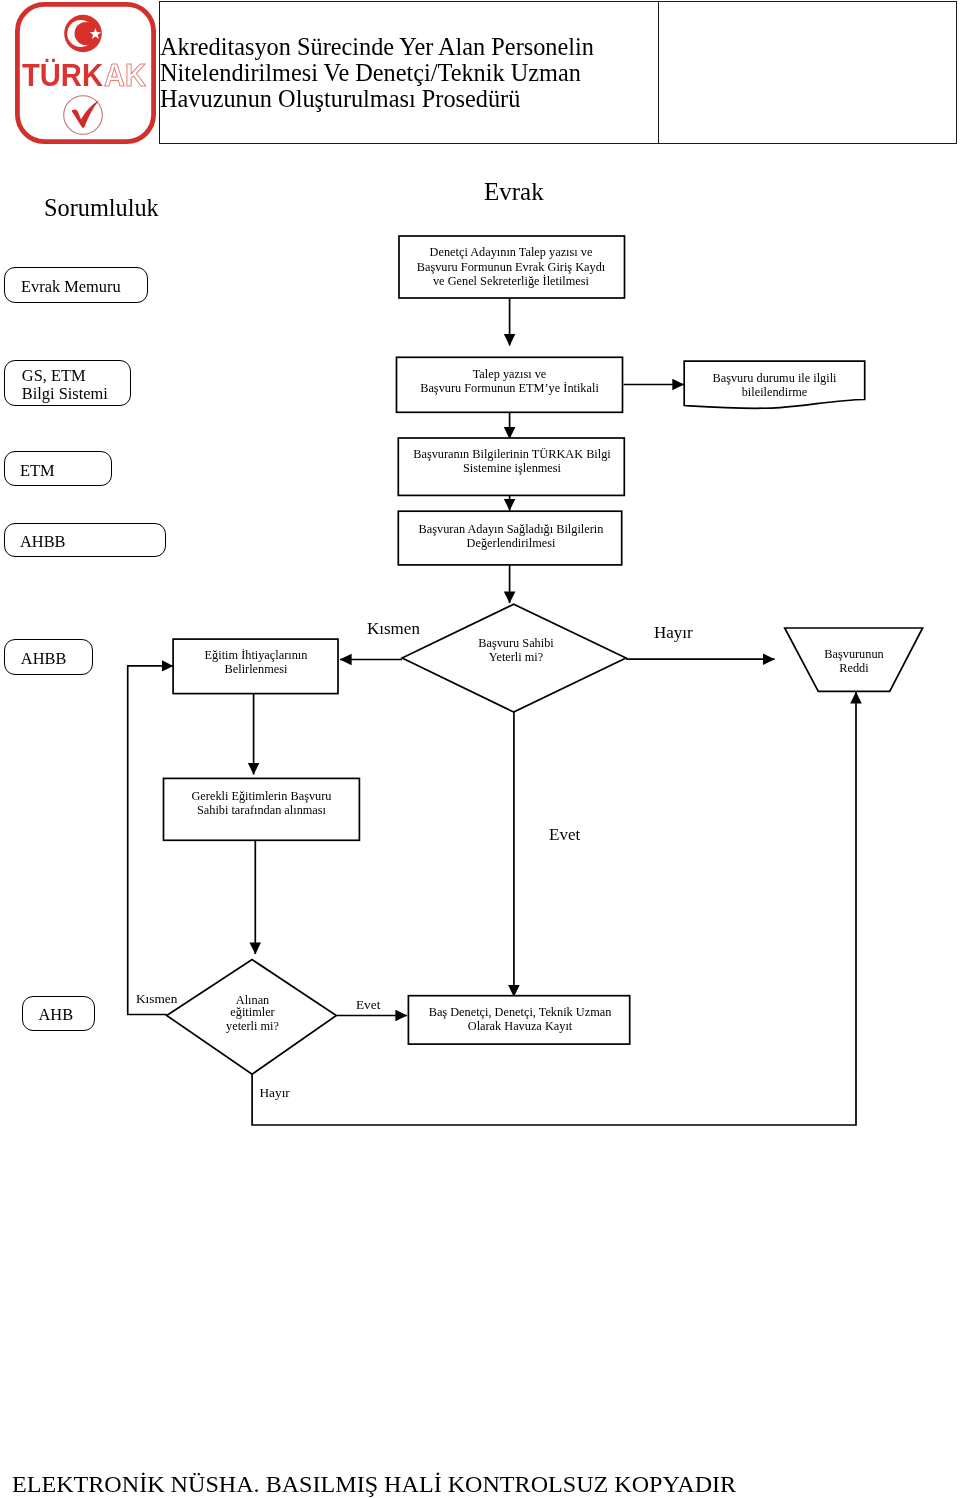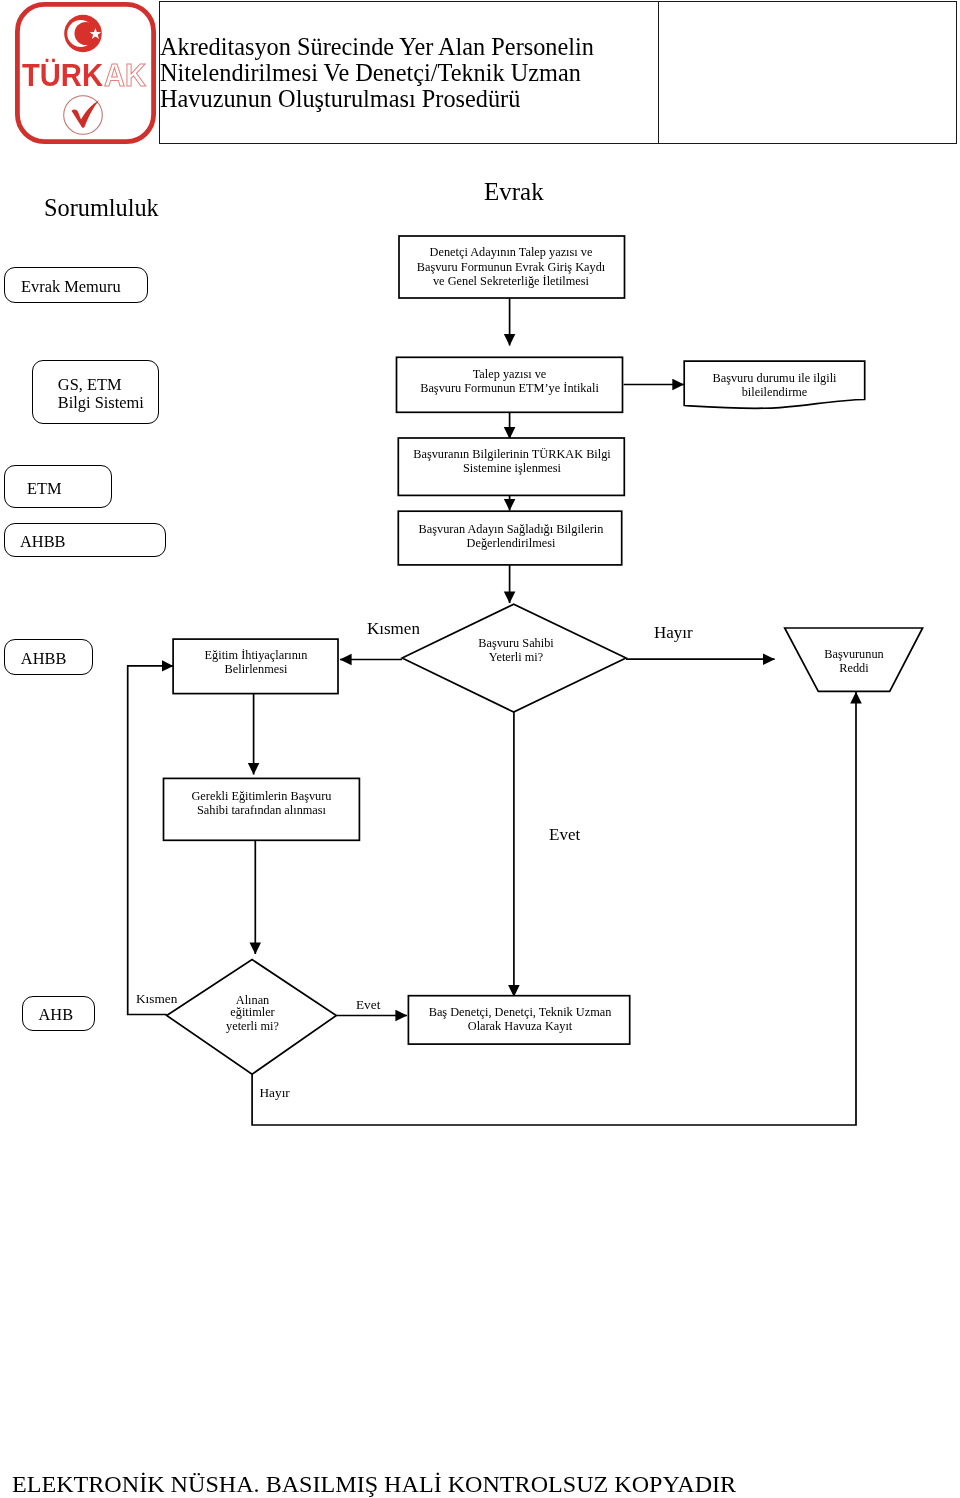--- a/index.html
+++ b/index.html
@@ -80,25 +80,25 @@
       <div class="tl">Havuzunun Oluşturulması Prosedürü</div>
     </div>
   </div>
 
   <div id="sorumluluk">Sorumluluk</div>
   <div id="proses">Evrak</div>
 
   <div class="rbox" style="left:4px;top:247px;width:144px;height:36px;padding-left:16px;margin-top:20px;">
     <span>Evrak Memuru</span>
   </div>
-  <div class="rbox" style="left:3.8px;top:360px;width:127.5px;height:64px;padding-left:25px;margin-left:28px;">
+  <div class="rbox" style="left:3.8px;top:360px;width:127.5px;height:46px;padding-left:17px;">
     <span>GS, ETM</span>
     <span>Bilgi Sistemi</span>
   </div>
-  <div class="rbox" style="left:4px;top:451px;width:107.6px;height:43px;padding-left:22px;margin-top:14px;">
+  <div class="rbox" style="left:4px;top:451px;width:107.6px;height:35px;padding-left:15px;">
     <span>ETM</span>
   </div>
   <div class="rbox" style="left:4px;top:523.3px;width:162px;height:34.1px;padding-left:15px;">
     <span>AHBB</span>
   </div>
   <div class="rbox" style="left:3.8px;top:639.4px;width:89.6px;height:36px;padding-left:16px;">
     <span>AHBB</span>
   </div>
   <div class="rbox" style="left:22px;top:995.9px;width:72.7px;height:35px;padding-left:15.5px;">
     <span>AHB</span>

